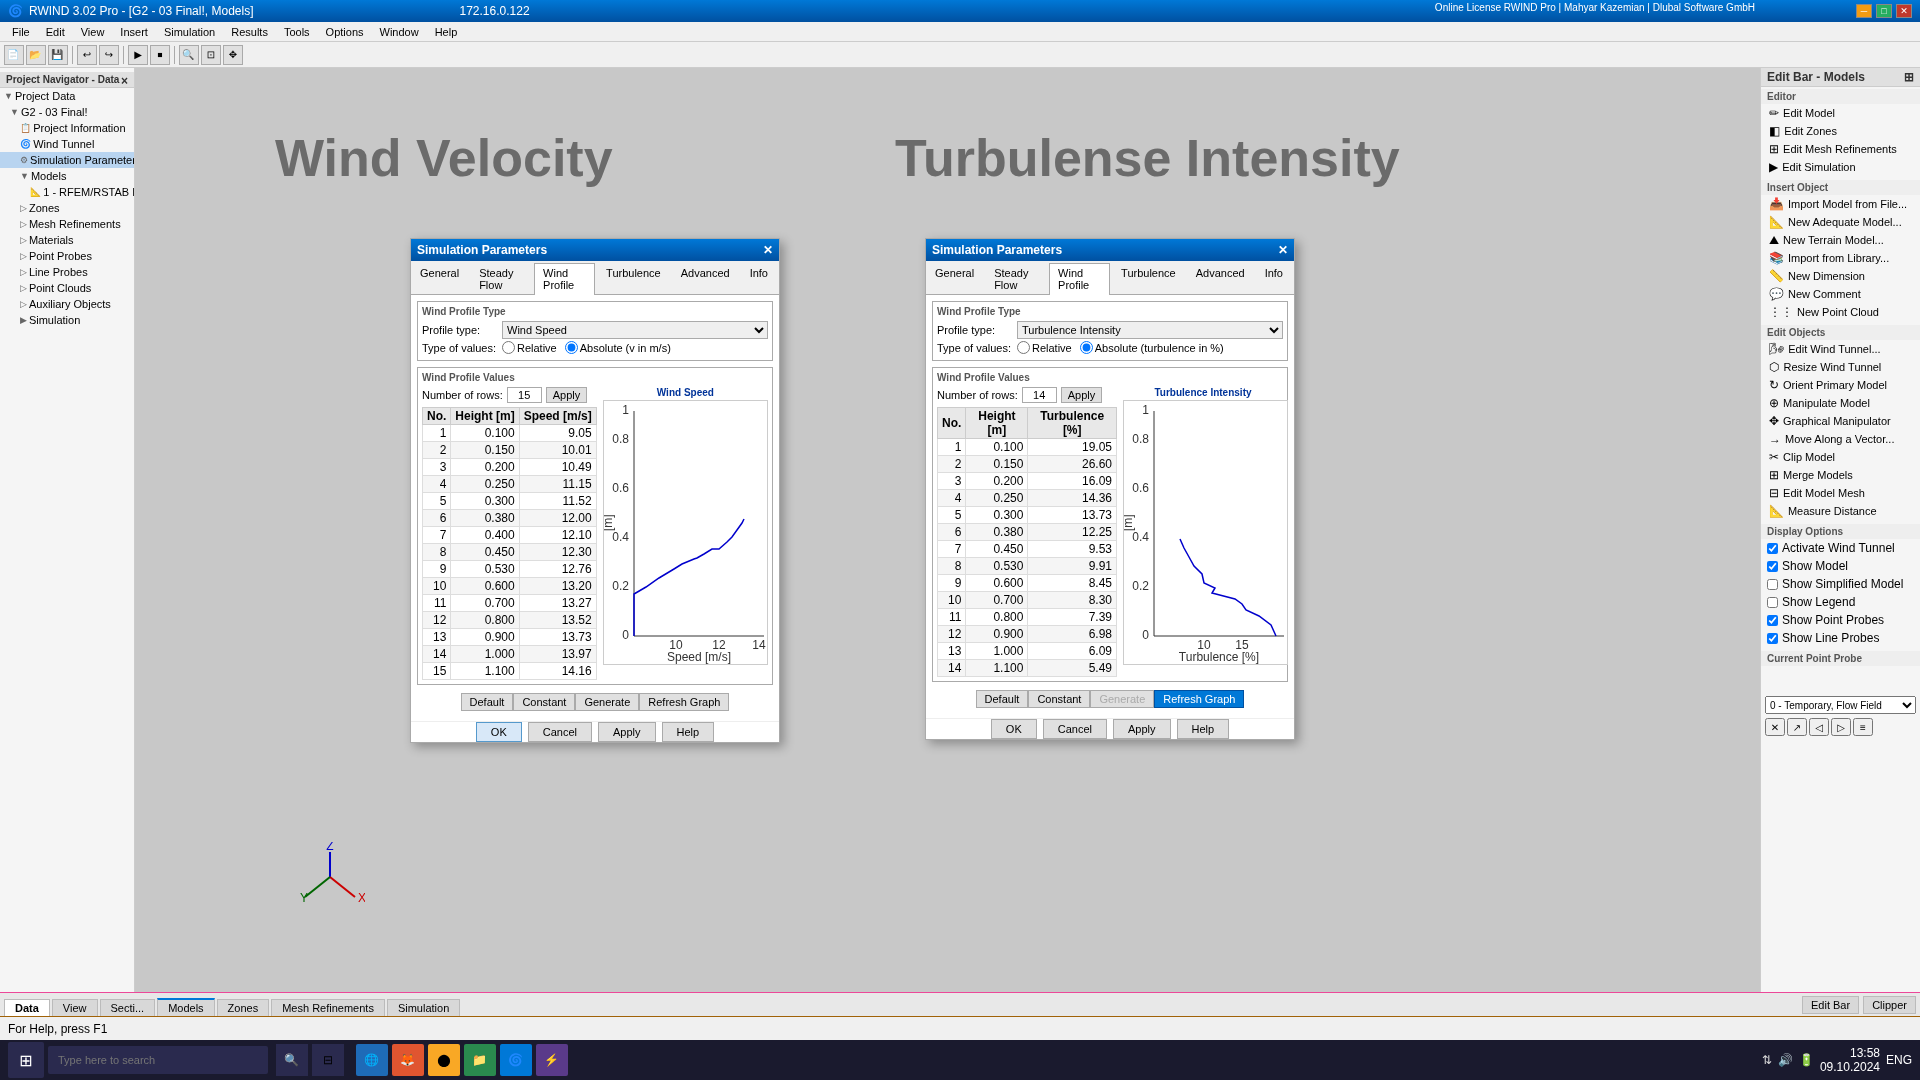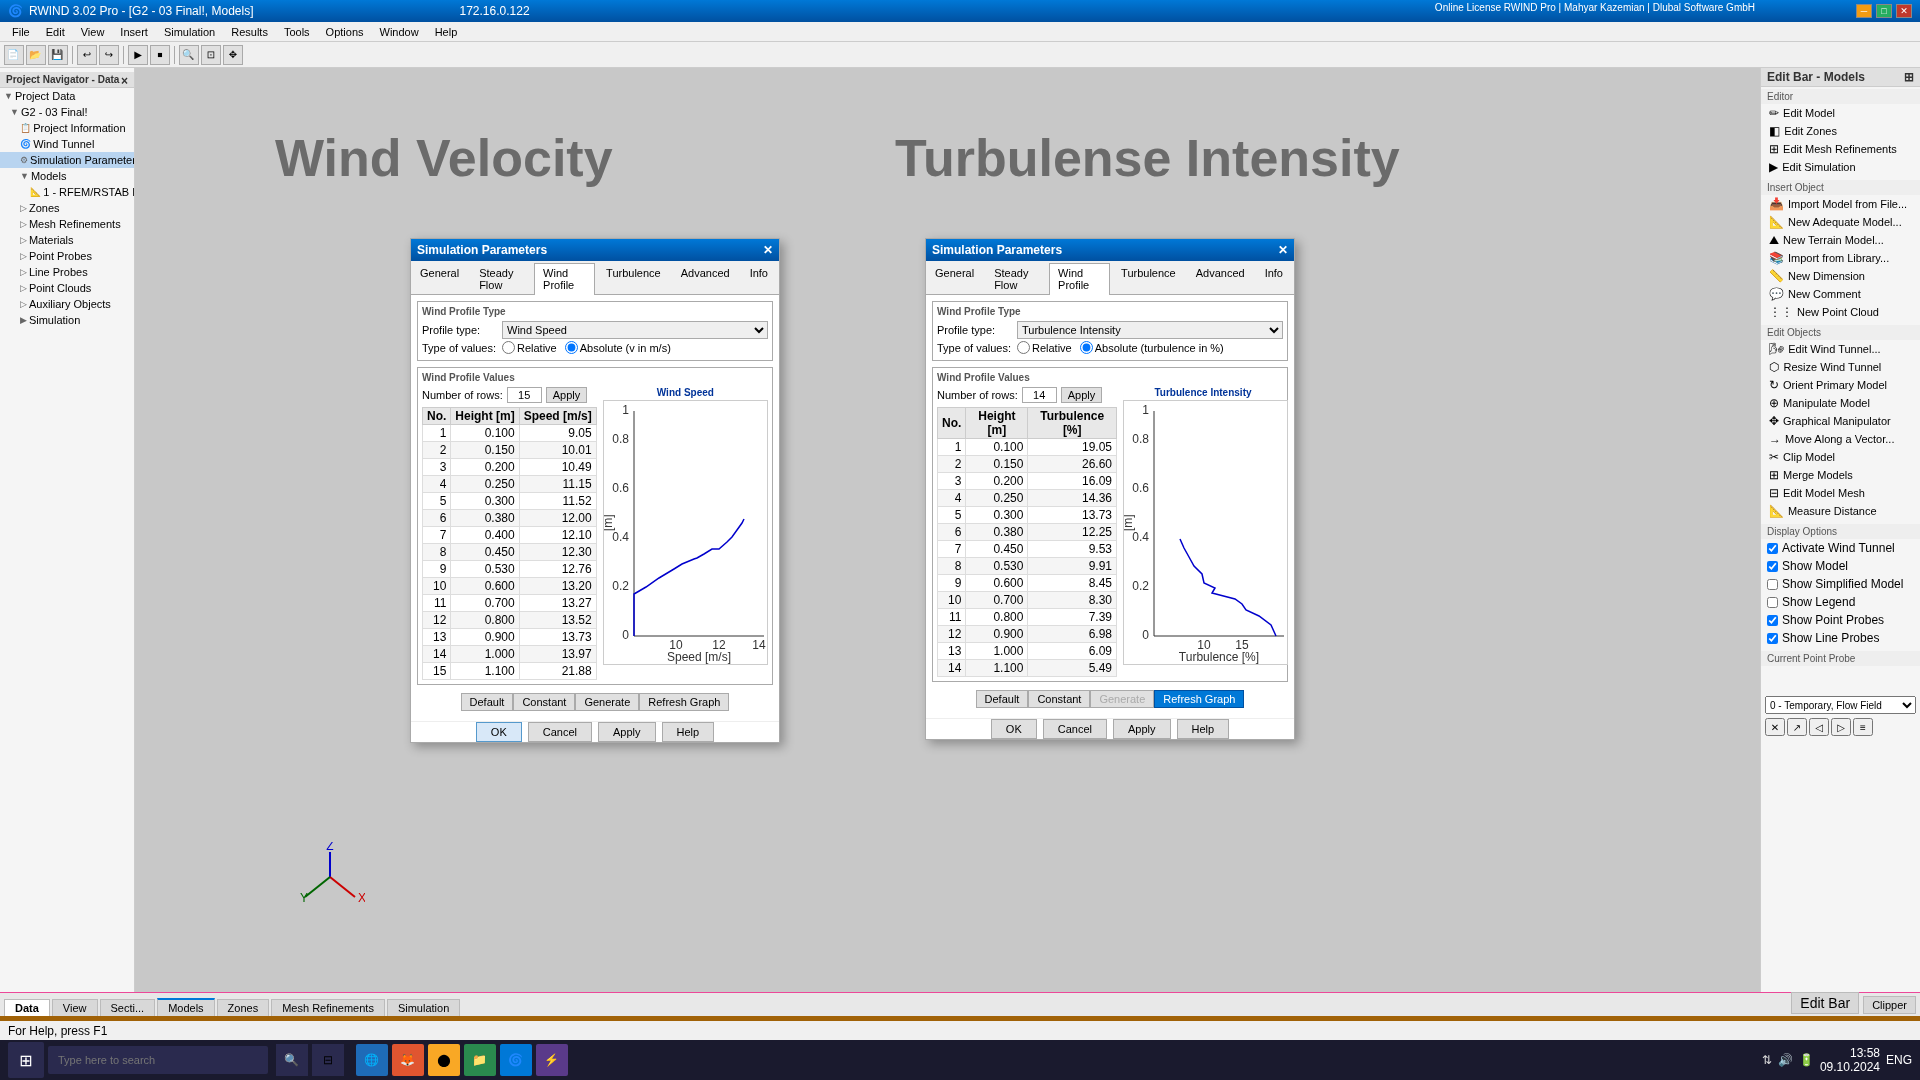--- a/index.html
+++ b/index.html
@@ -35,21 +35,21 @@
     .tree-indent-3 { padding-left: 30px; }
     .tree-icon { font-size: 9px; color: #666; }
 
     
     .center-area { flex: 1; background: #c8c8c8; position: relative; display: flex; align-items: center; justify-content: space-around; overflow: hidden; }
 
     
     .right-panel { width: 160px; background: #f5f5f5; border-left: 1px solid #ccc; overflow-y: auto; }
     .right-panel-title { font-size: 10px; font-weight: bold; color: #333; padding: 2px 6px; background: #e0e0e0; border-bottom: 1px solid #ccc; display: flex; justify-content: space-between; }
     .right-panel-section { padding: 2px 0; }
-    .right-panel-section-title { font-size: 10px; font-weight: normal; padding: 2px 6px; color: #555; background: #eee; }
+    .right-panel-section-title { font-size: 10px; font-weight: bold; padding: 2px 6px; color: #555; background: #eee; }
     .right-panel-item { padding: 2px 8px; cursor: pointer; font-size: 11px; display: flex; align-items: center; gap: 4px; }
     .checkbox-item { display: flex; align-items: center; gap: 4px; padding: 2px 6px; }
     .checkbox-item input { width: 11px; height: 11px; }
 
     
     .dialog { position: absolute; background: white; border: 1px solid #aaa; box-shadow: 4px 4px 10px rgba(0,0,0,0.3); }
     .dialog-left { left: 275px; top: 170px; width: 370px; }
     .dialog-right { left: 790px; top: 170px; width: 370px; }
     .dialog-title-bar { height: 22px; background: linear-gradient(to bottom, #0078d7, #0050a0); display: flex; align-items: center; justify-content: space-between; padding: 0 6px; color: white; font-size: 11px; font-weight: bold; }
     .dialog-close { cursor: pointer; font-size: 12px; color: white; }
@@ -84,21 +84,21 @@
     .dialog-btn { padding: 3px 14px; font-size: 11px; background: #e0e0e0; border: 1px solid #aaa; cursor: pointer; }
     .dialog-btn.primary { background: #d8e8f8; border-color: #5599cc; }
     .dialog-btn:disabled { color: #aaa; cursor: default; background: #f0f0f0; }
 
     .action-btns { display: flex; gap: 0; padding: 4px 6px; justify-content: center; }
     .action-btn { padding: 2px 8px; font-size: 11px; background: #e0e0e0; border: 1px solid #aaa; cursor: pointer; }
     .action-btn.primary { background: #0078d7; color: white; border-color: #0050a0; }
     .action-btn:disabled { color: #aaa; cursor: default; }
 
     
-    .status-bar { height: 24px; background: #f0f0f0; border-top: 5px solid #a16207; display: flex; align-items: center; padding: 0 8px; font-size: 11px; }
+    .status-bar { height: 24px; background: #f0f0f0; border-top: 1px solid #a16207; display: flex; align-items: center; padding: 0 8px; font-size: 11px; }
     .bottom-tabs { height: 24px; background: #e8e8e8; border-top: 1px solid #ec4899; display: flex; align-items: flex-end; padding: 0 4px; gap: 2px; }
     .bottom-tab { padding: 2px 10px; font-size: 11px; background: #d8d8d8; border: 1px solid #bbb; border-bottom: none; cursor: pointer; }
     .bottom-tab.active { background: white; font-weight: bold; }
 
     
     .taskbar { position: absolute; bottom: 0; left: 0; right: 0; height: 40px; background: #1a1a2e; display: flex; align-items: center; padding: 0 8px; gap: 4px; }
     .taskbar-btn { width: 36px; height: 36px; background: #2a2a4e; border: none; display: flex; align-items: center; justify-content: center; cursor: pointer; color: white; font-size: 16px; border-radius: 2px; }
     .taskbar-search { background: #2a2a4e; border: none; color: #aaa; padding: 4px 10px; height: 28px; width: 220px; font-size: 11px; border-radius: 2px; }
     .taskbar-icons { display: flex; gap: 6px; margin-left: auto; align-items: center; color: white; font-size: 11px; }
 
@@ -339,21 +339,21 @@
                       <td>13.73</td>
                     </tr>
                     <tr>
                       <td>14</td>
                       <td>1.000</td>
                       <td>13.97</td>
                     </tr>
                     <tr>
                       <td>15</td>
                       <td>1.100</td>
-                      <td>21.88</td>
+                      <td>14.16</td>
                     </tr>
                   </tbody>
               </table>
             </div>
 
             <div style="flex:1;min-width:160px;">
               <div style="font-size:10px;font-weight:bold;text-align:center;color:#003399;margin-bottom:2px;">Wind Speed</div>
               <svg width="165" height="265" style="background:white;border:1px solid #ccc;">
 
                 <line x1="30" y1="10" x2="30" y2="235" stroke="#333" stroke-width="1"></line>
@@ -727,21 +727,21 @@
 
 <div class="bottom-tabs">
   <div class="bottom-tab active">Data</div>
   <div class="bottom-tab">View</div>
   <div class="bottom-tab">Secti...</div>
   <div class="bottom-tab" style="border-top:2px solid #0078d7;">Models</div>
   <div class="bottom-tab">Zones</div>
   <div class="bottom-tab">Mesh Refinements</div>
   <div class="bottom-tab">Simulation</div>
   <div style="margin-left:auto;display:flex;gap:4px;align-items:flex-end;padding-bottom:2px;">
-    <span style="padding:2px 8px;background:#d8d8d8;border:1px solid #bbb;cursor:pointer;font-size:14px;">Edit Bar</span>
+    <span style="padding:2px 8px;background:#d8d8d8;border:1px solid #bbb;cursor:pointer;font-size:11px;">Edit Bar</span>
     <span style="padding:2px 8px;background:#d8d8d8;border:1px solid #bbb;cursor:pointer;font-size:11px;">Clipper</span>
   </div>
 </div>
 
 <div class="status-bar">
   <span>For Help, press F1</span>
 </div>
 
 <div class="taskbar">
   <button class="taskbar-btn">⊞</button>

